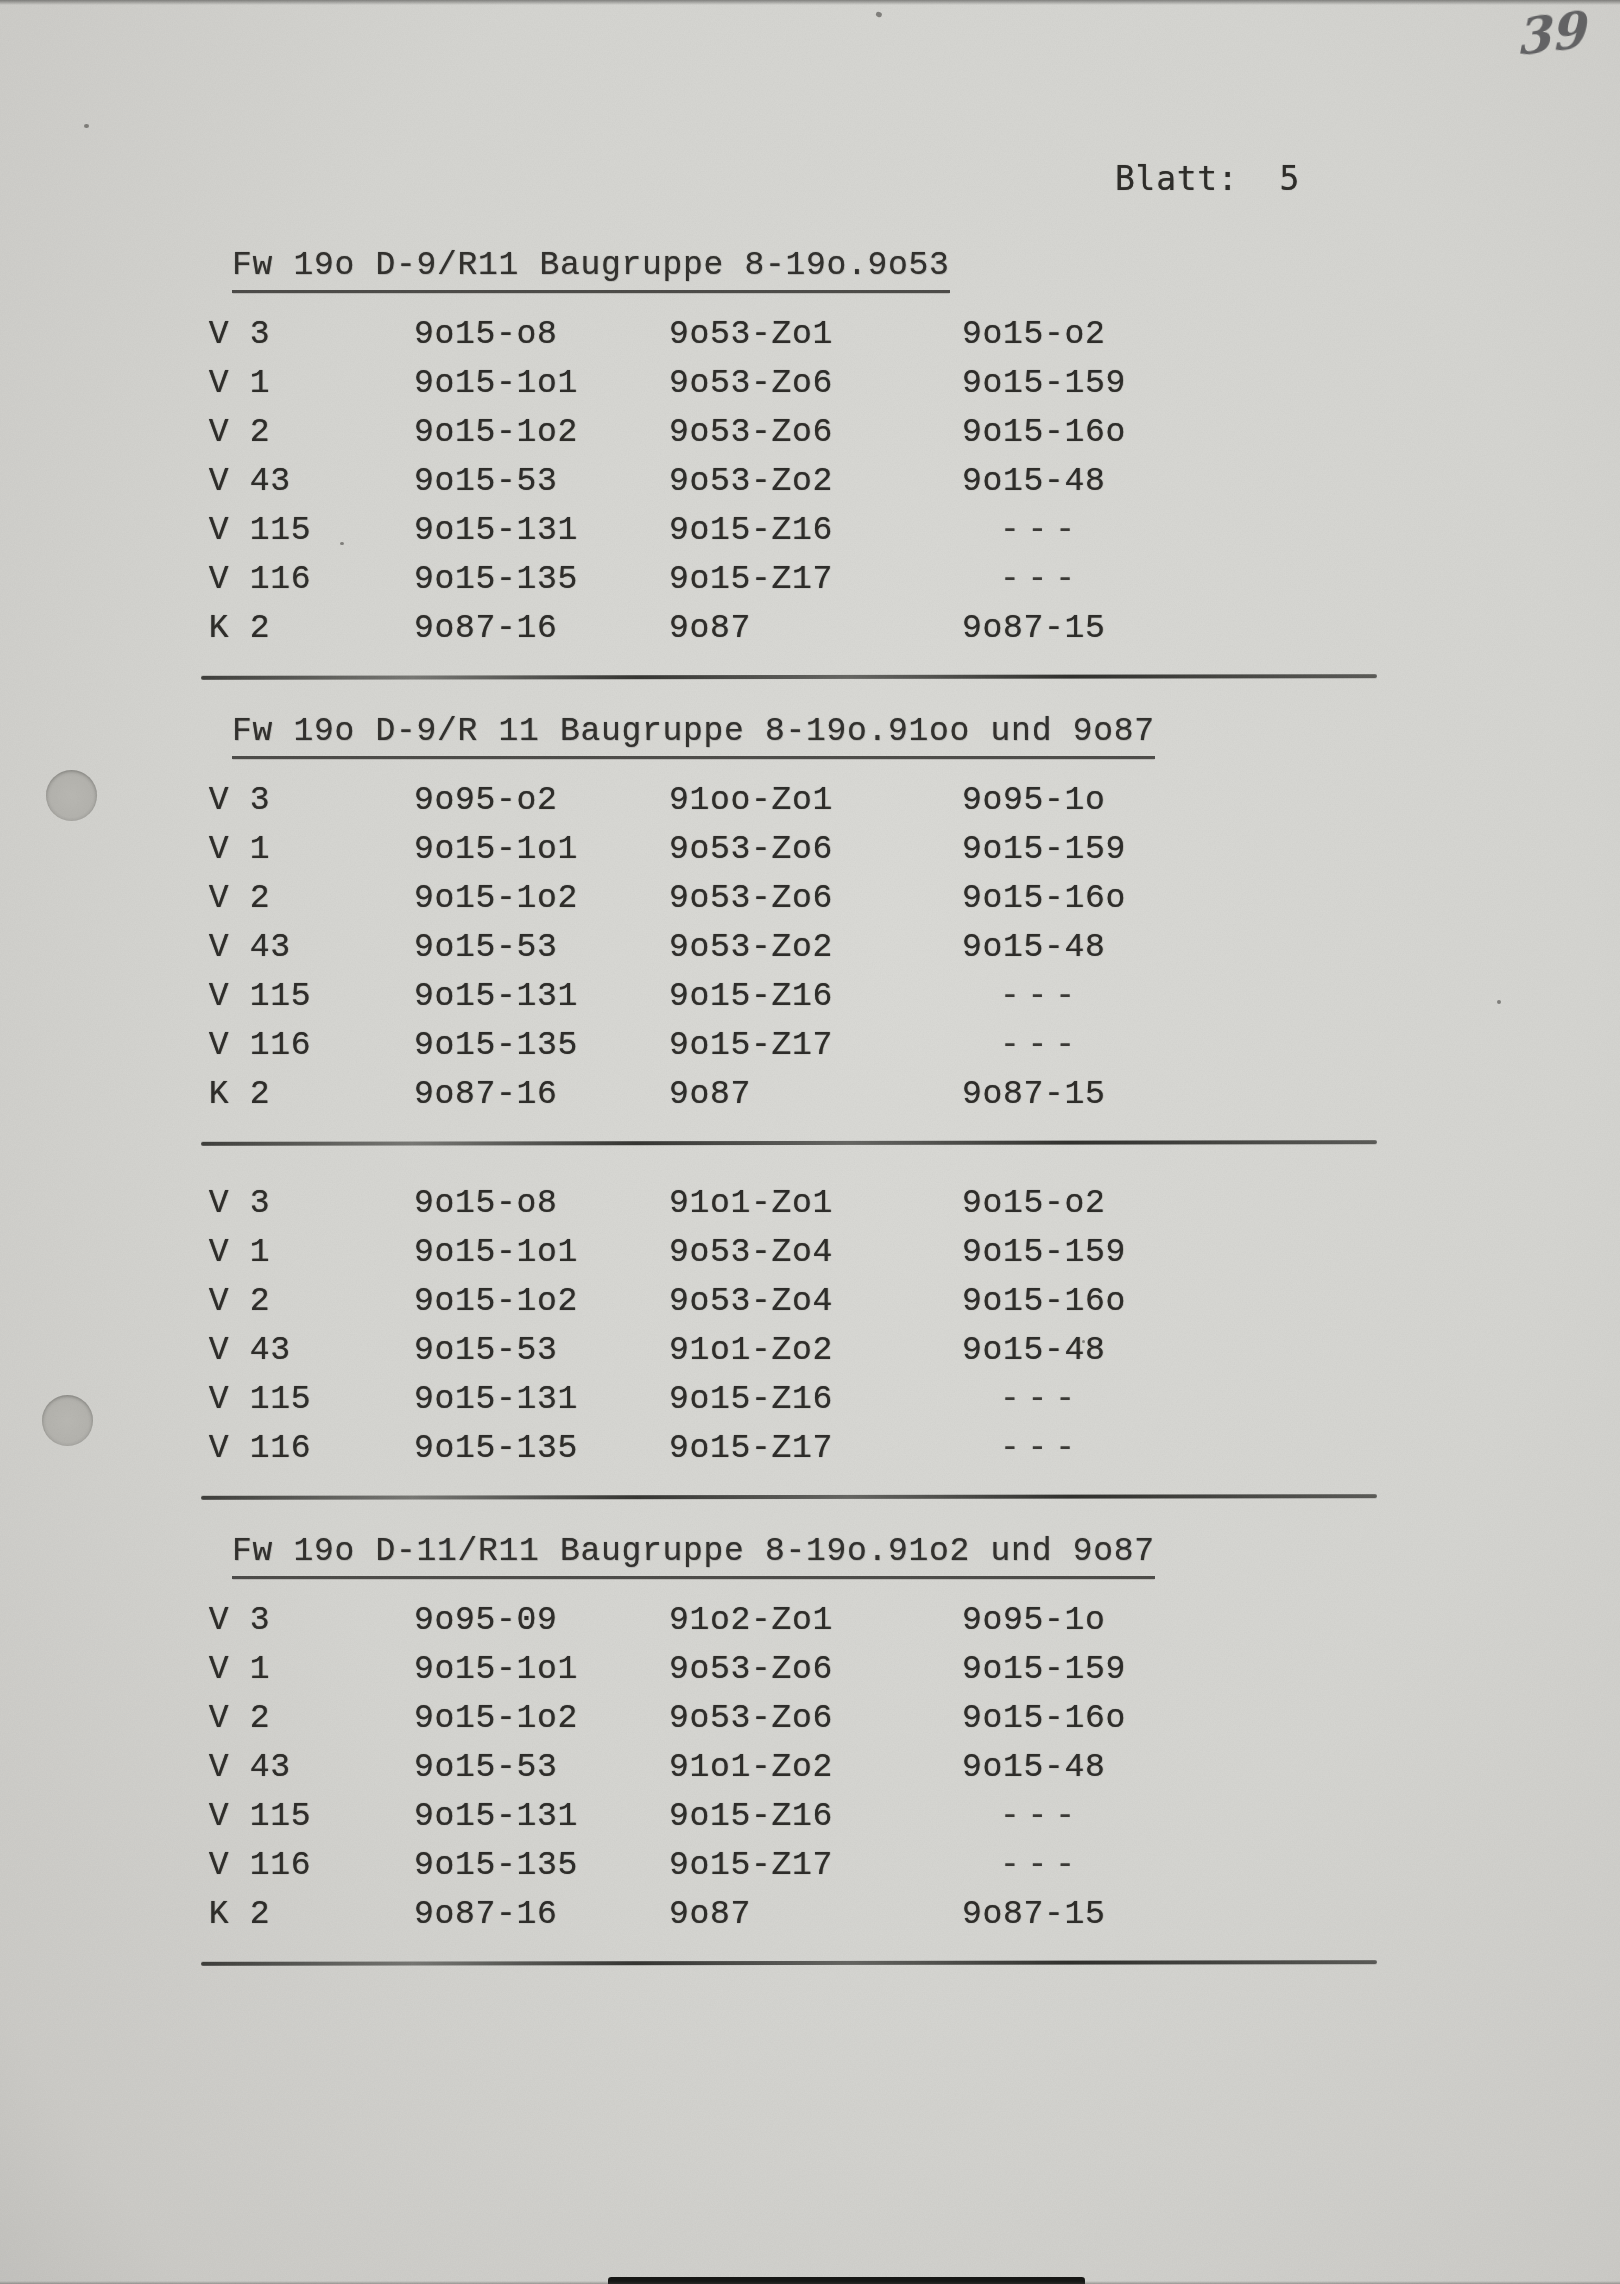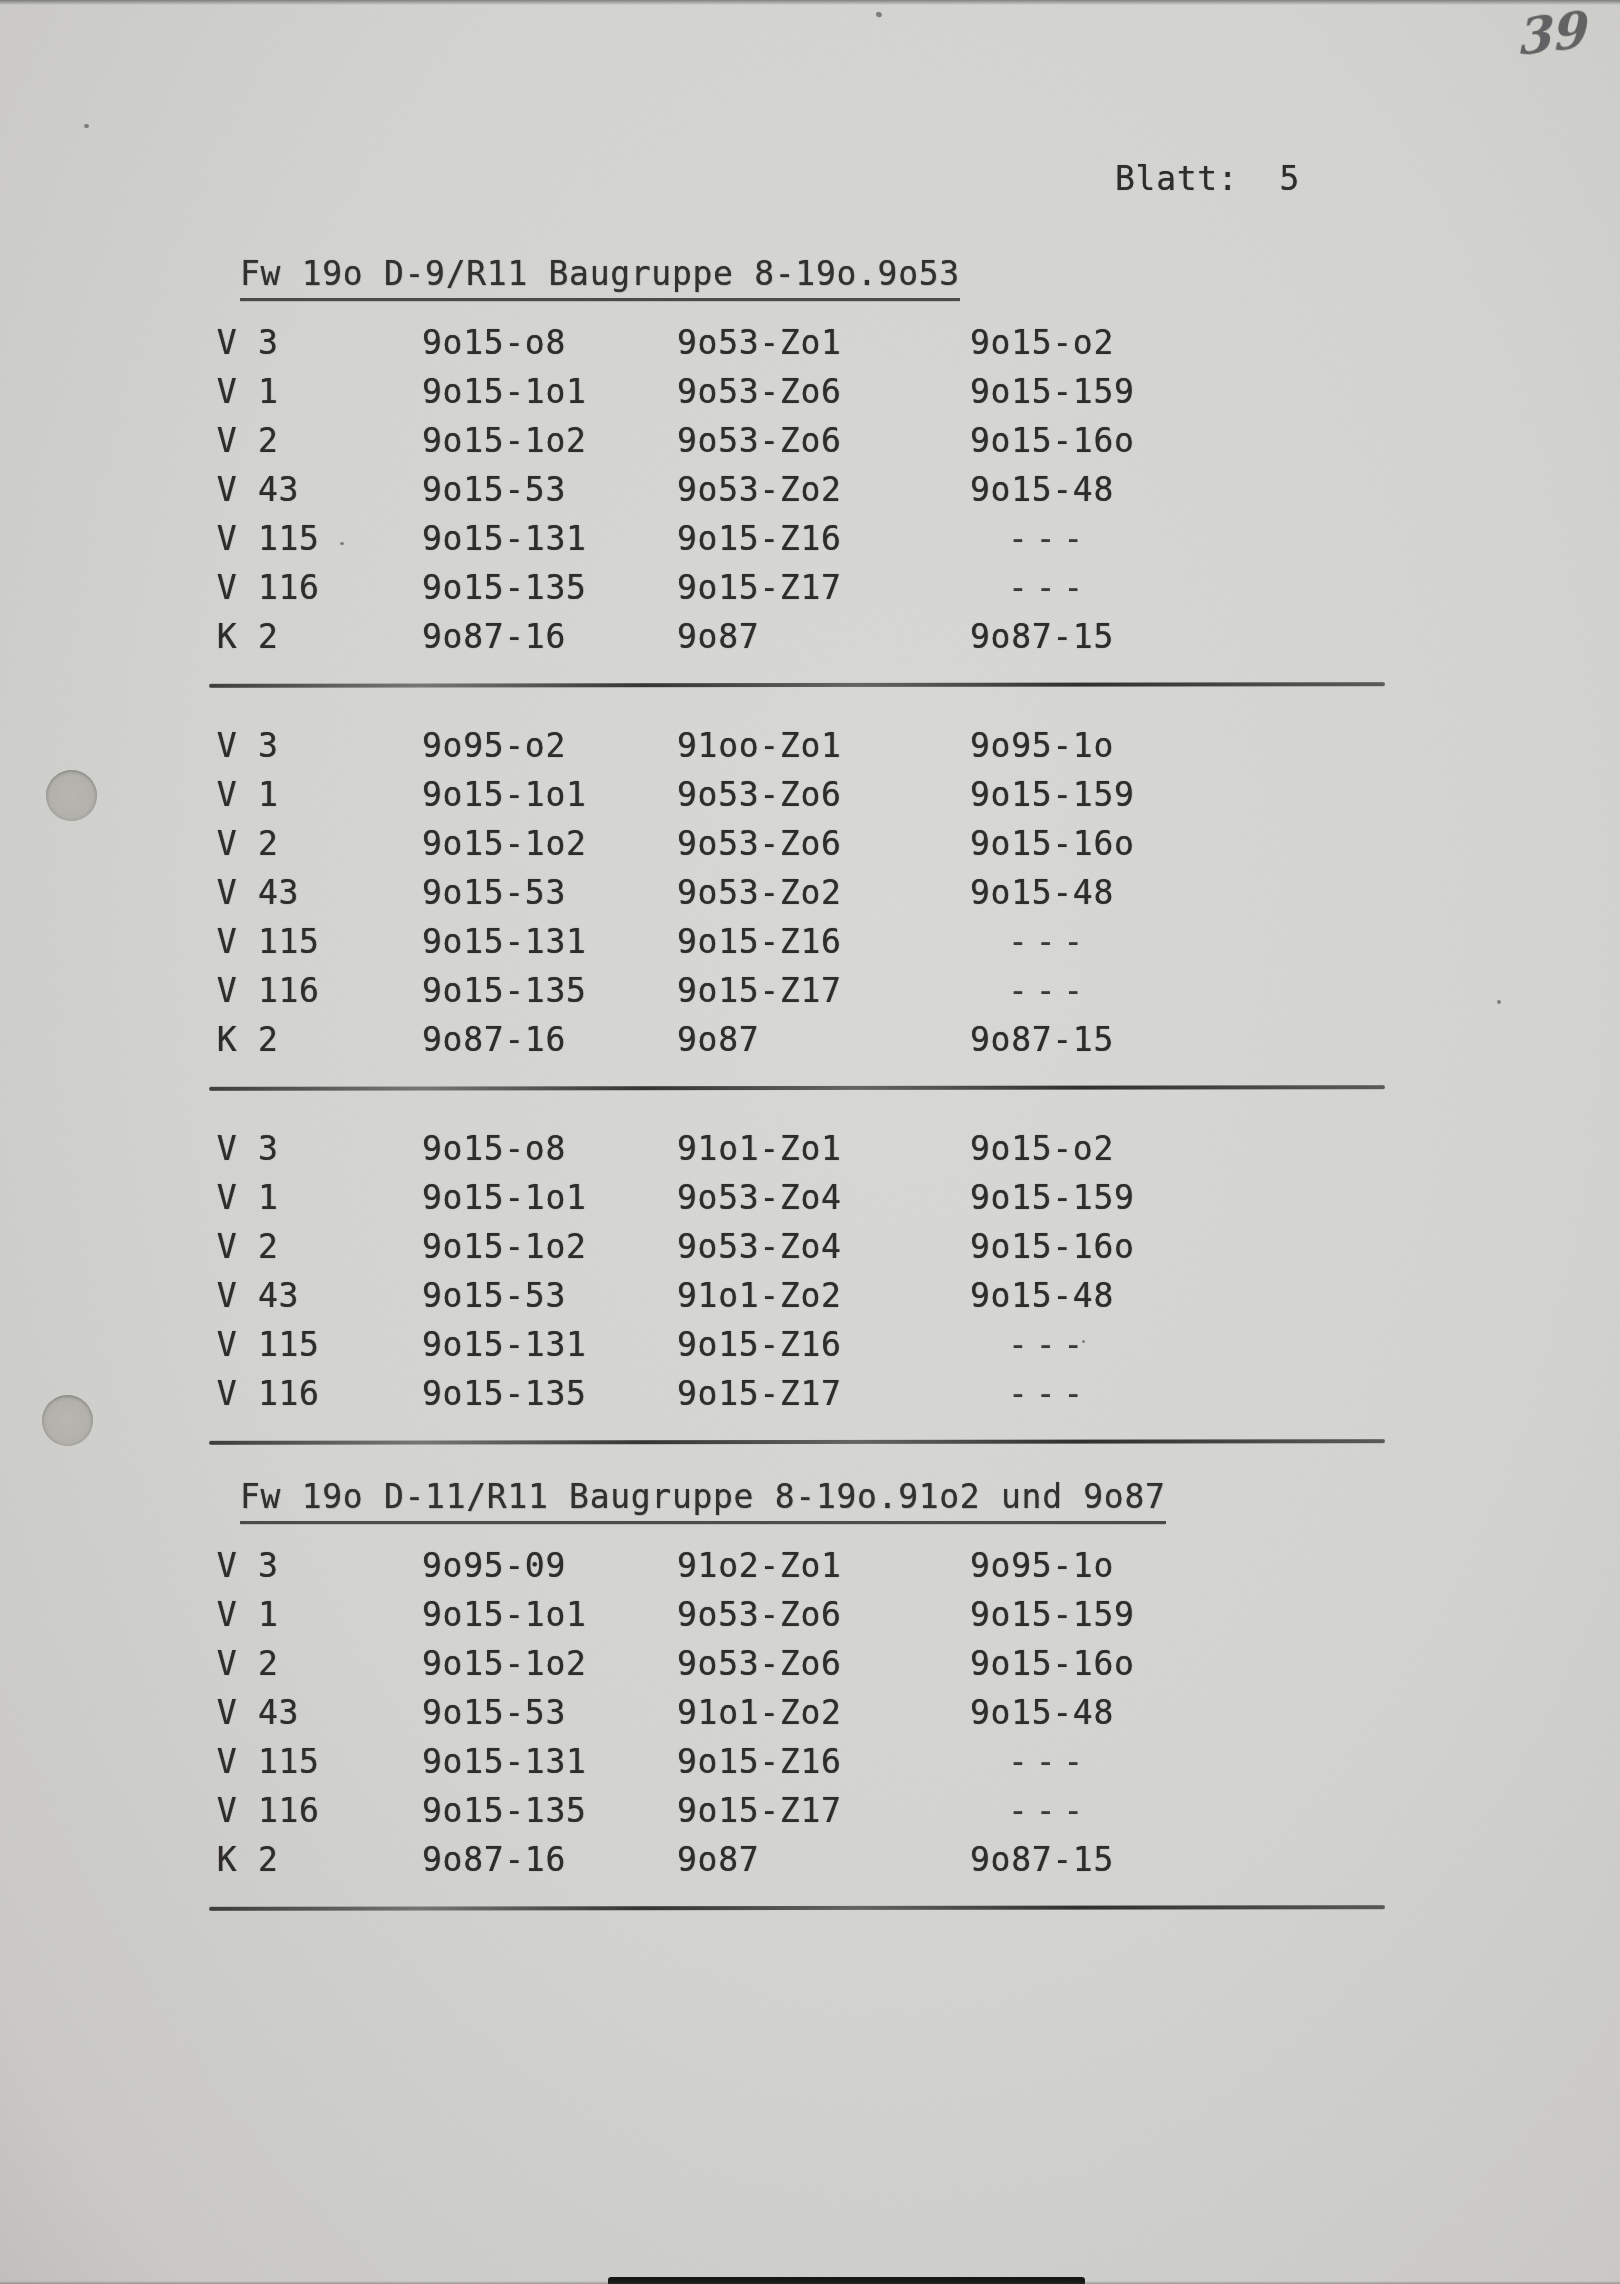--- a/index.html
+++ b/index.html
@@ -51,21 +51,21 @@
     position:absolute; left:1115px; top:159px;
     font-size:33px; letter-spacing:0.7px; white-space:pre;
     text-shadow:0 0 0.8px rgba(46,45,42,.75);
     text-align:center;
   }
   .blatt .num { margin-left:41px; }
   
   .content {
     position:absolute; left:201px; top:247px; width:1183px;
   }
-  .section { margin:8px; }
+  .section { margin:0;font-family:Liberation Mono, monospace; }
   .section-title {
     display:inline-block;
     margin-left:31px; margin-bottom:17px;
     font-size:33px; line-height:38px; white-space:pre;
     letter-spacing:0.7px;
     color:#32312e;
     text-shadow:0 0 1px rgba(50,49,46,.65), 0.7px 0.7px 0 rgba(50,49,46,.12);
     border-bottom:3.9px solid rgba(38,37,34,.78);
     padding-bottom:5.2px;
     box-shadow:0 1.3px 0 -0.7px rgba(38,37,34,.25);
@@ -168,20 +168,21 @@
             <div class="cell c1">K 2</div>
             <div class="cell c2">9o87-16</div>
             <div class="cell c3">9o87</div>
             <div class="cell c4">9o87-15</div>
           </div>
         </div>
     <div class="divider"></div>
   </div>
 
   <div class="section">
+    <div class="section-title">Fw 19o D-9/R 11 Baugruppe 8-19o.91oo und 9o87</div>
     <div class="rows">
           <div class="row">
             <div class="cell c1">V 3</div>
             <div class="cell c2">9o95-o2</div>
             <div class="cell c3">91oo-Zo1</div>
             <div class="cell c4">9o95-1o</div>
           </div>
           <div class="row">
             <div class="cell c1">V 1</div>
             <div class="cell c2">9o15-1o1</div>

